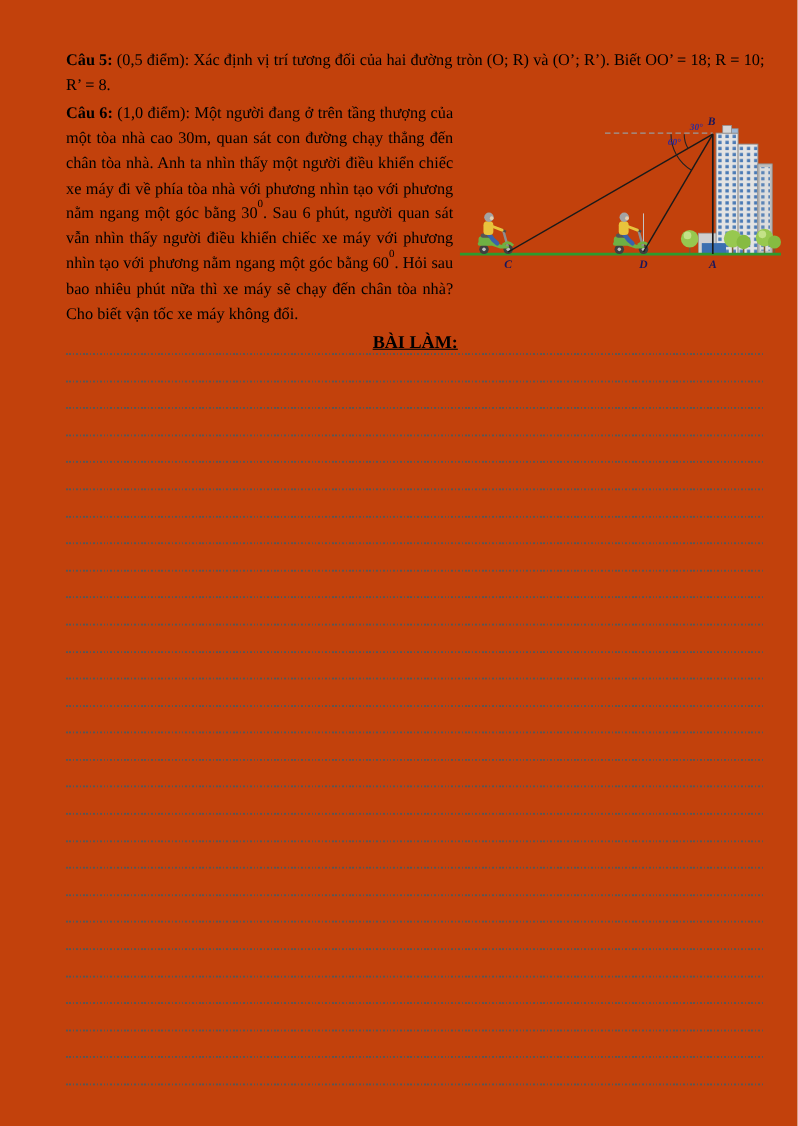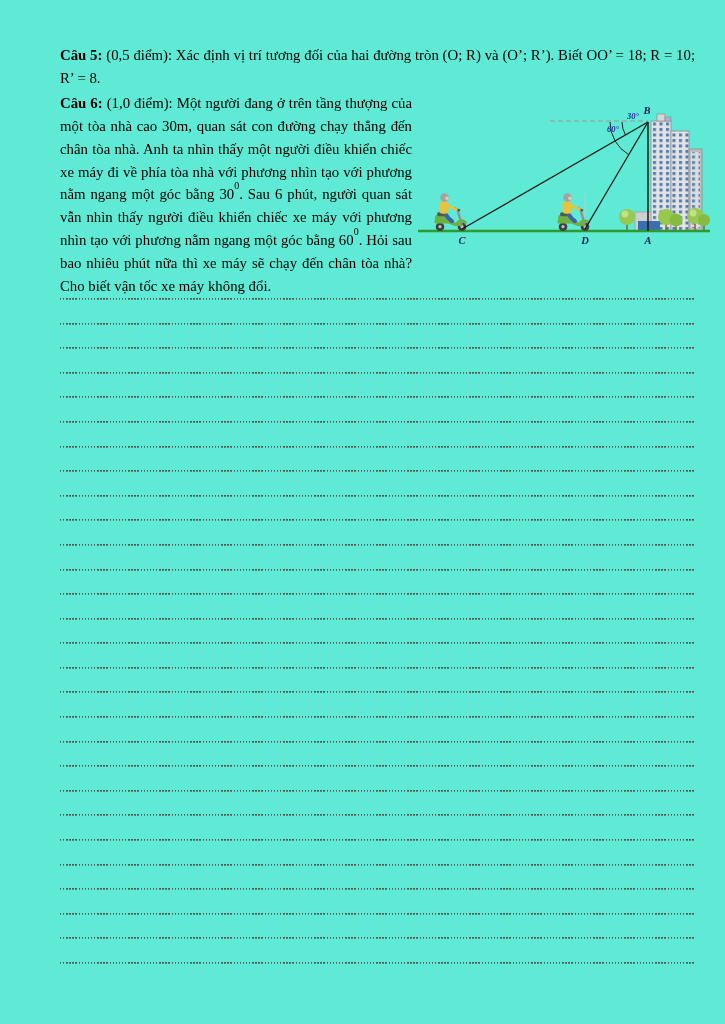--- a/index.html
+++ b/index.html
@@ -1,19 +1,19 @@
 <!DOCTYPE html>
 <html><head>
 <meta charset="utf-8">
 <style>
   html,body{margin:0;padding:0;background:#e9e9e9;}
   .page{
     position:relative;
     width:725px;height:1024px;
-    background:#5eead4;
+    background:#c2410c;
     box-sizing:border-box;
     padding:44px 30px 0 60px;
     font-family:"Liberation Serif","DejaVu Serif",serif;
     color:#000;
     font-size:14.8px;
     line-height:22.9px;
     overflow:hidden;
     margin:0 auto;
   }
   .para{margin:0;text-align:justify;}
@@ -125,20 +125,21 @@
         <text x="229" y="20" text-anchor="middle" font-size="10.5" font-weight="bold" font-style="italic" fill="#16165e">B</text>
         <text x="44" y="150" text-anchor="middle" font-size="10.5" font-weight="bold" font-style="italic" fill="#16165e">C</text>
         <text x="167" y="150" text-anchor="middle" font-size="10.5" font-weight="bold" font-style="italic" fill="#16165e">D</text>
         <text x="230" y="150" text-anchor="middle" font-size="10.5" font-weight="bold" font-style="italic" fill="#16165e">A</text>
       </svg>
     </div>
 
     <p class="para"><b class="qlabel">Câu 6:</b><span> (1,0 điểm): Một người đang ở trên tầng thượng của một tòa nhà cao 30m, quan sát con đường chạy thẳng đến chân tòa nhà. Anh ta nhìn thấy một người điều khiển chiếc xe máy đi về phía tòa nhà với phương nhìn tạo với phương nằm ngang một góc bằng 30</span><sup class="deg">0</sup><span>. Sau 6 phút, người quan sát vẫn nhìn thấy người điều khiển chiếc xe máy với phương nhìn tạo với phương nằm ngang một góc bằng 60</span><sup class="deg">0</sup><span>. Hỏi sau bao nhiêu phút nữa thì xe máy sẽ chạy đến chân tòa nhà? Cho biết vận tốc xe máy không đổi.</span></p>
   </section>
 
+  <h2 class="answer-heading"><span>BÀI LÀM:</span></h2>
 
   <div id="answer-lines">
       <div class="dotted-line"></div>
       <div class="dotted-line"></div>
       <div class="dotted-line"></div>
       <div class="dotted-line"></div>
       <div class="dotted-line"></div>
       <div class="dotted-line"></div>
       <div class="dotted-line"></div>
       <div class="dotted-line"></div>

